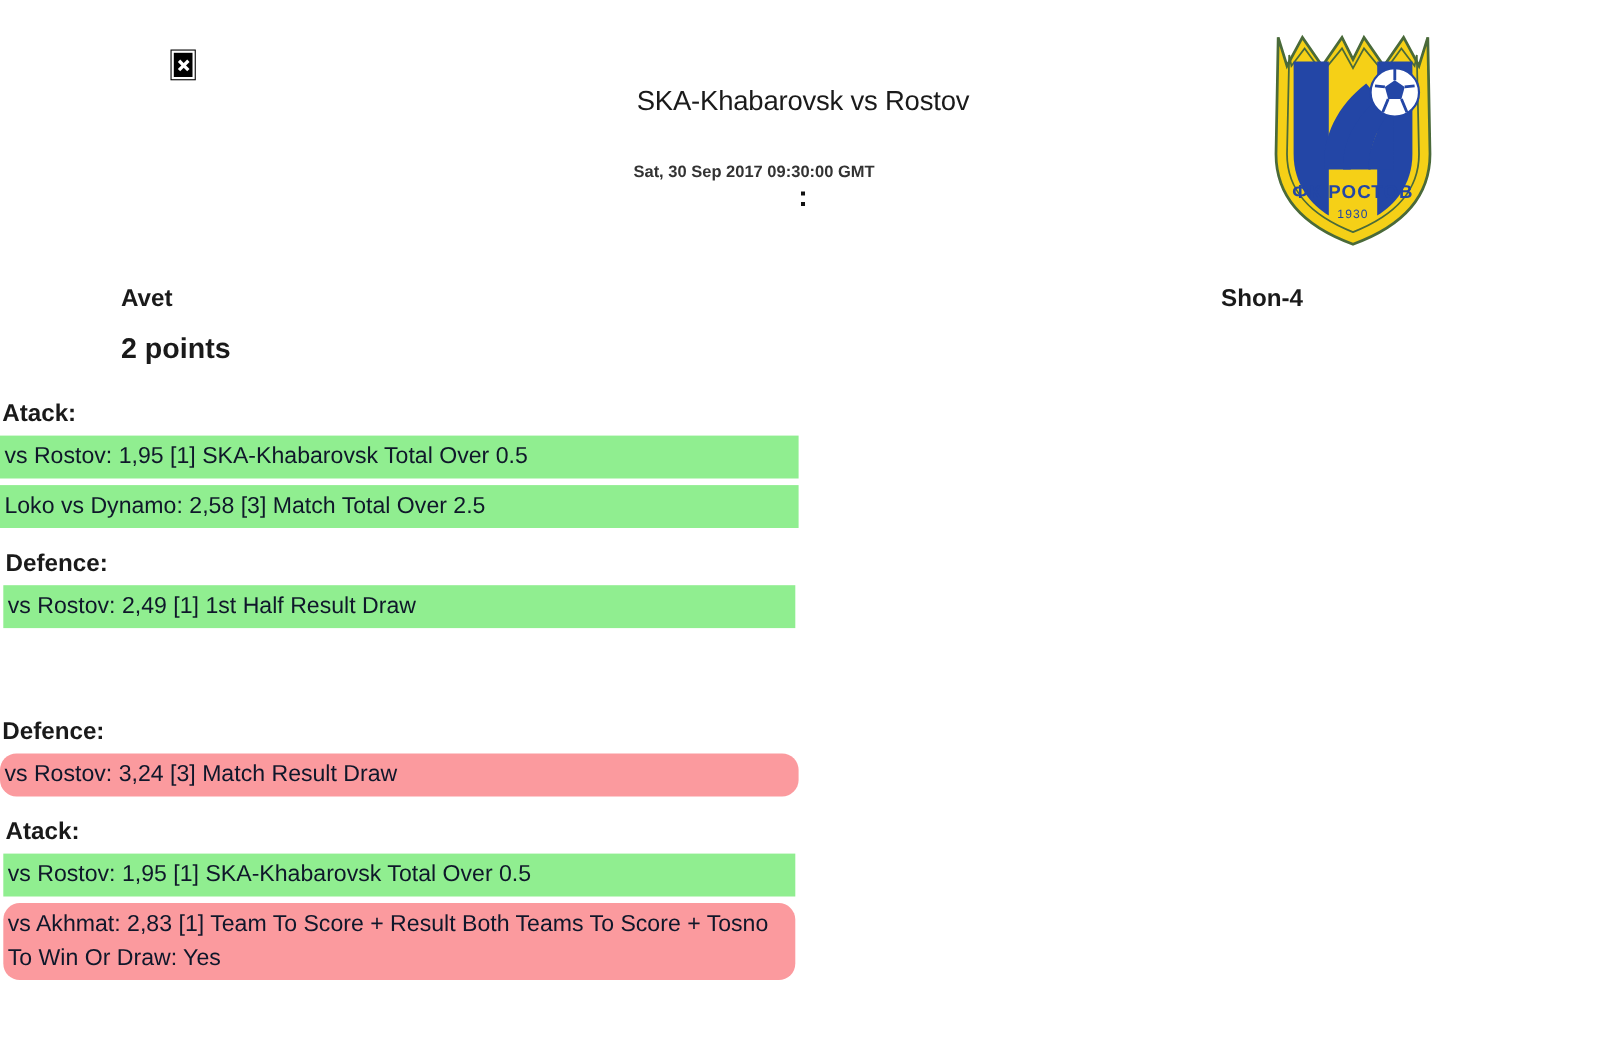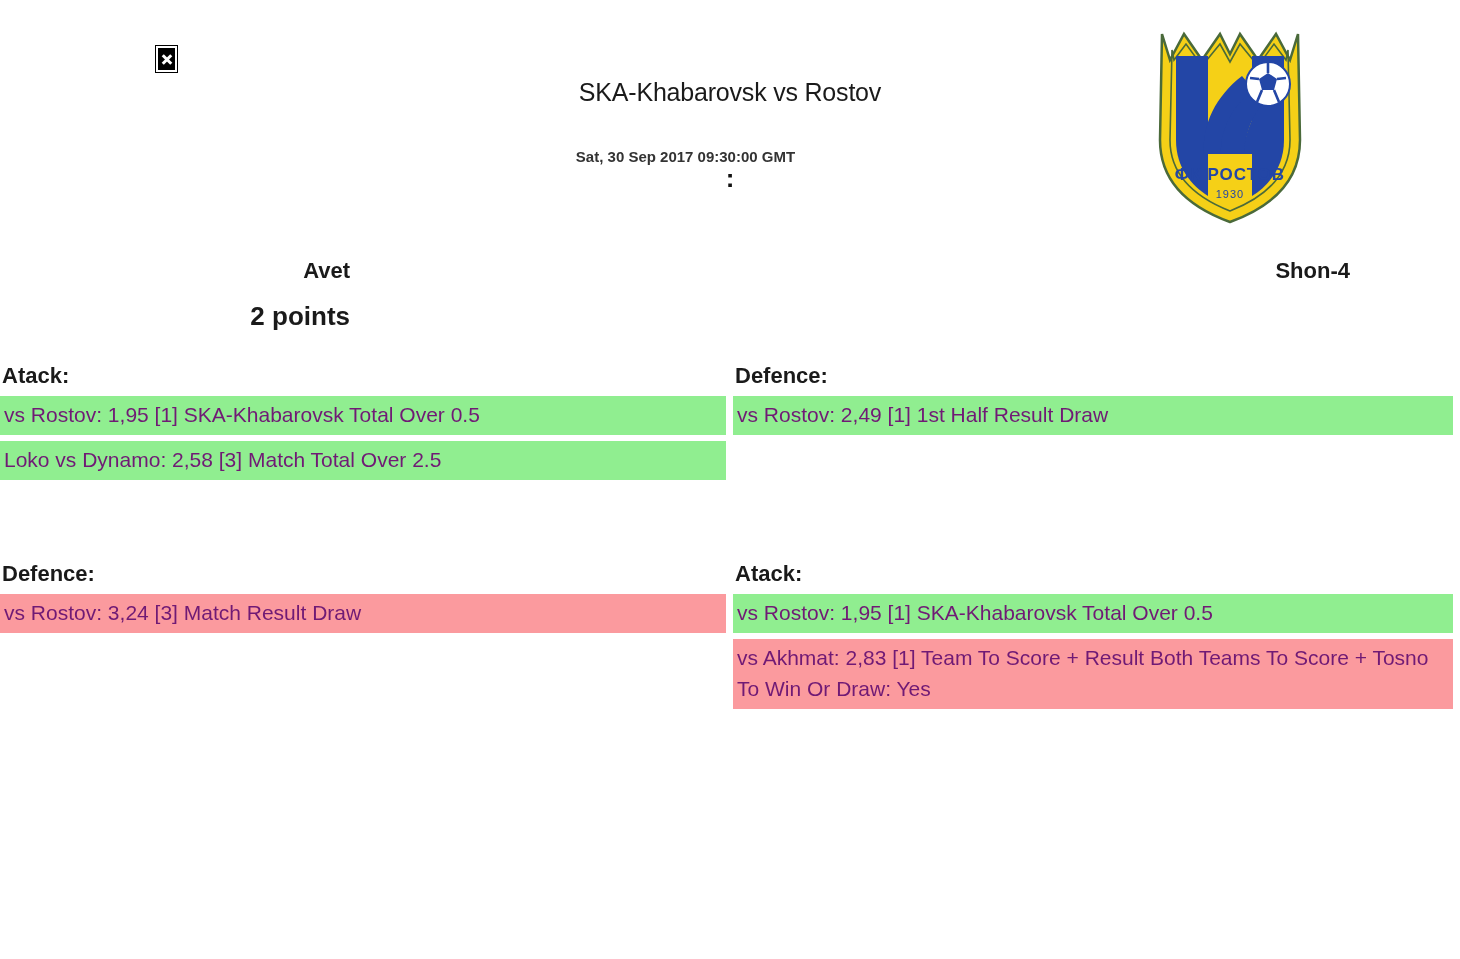--- a/index.html
+++ b/index.html
@@ -106,61 +106,61 @@
     height: 212px;
     text-decoration: underline;
   }
 
   
   .team-label {
     position: absolute;
     top: 250px;
     font-size: 22px;
     font-weight: bold;
-    text-align: right;
+    text-align: left;
     color: #1a1a1a;
     line-height: 1.9;
   }
   .team-label.home { left: 110px;  width: 240px; }
   .team-label.away { left: 1110px; width: 240px; }
   .team-label .pts { display: block; font-size: 26px; font-weight: bold; }
 
   
   .grid {
     position: absolute;
     left: 0;
     top: 350px;
     width: 1460px;
   }
-  .grid-row { display: flex; width: 1460px; }
+  .grid-row { display: flex; width: 1460px; flex-direction: column; }
   .col {
     width: 730px;
     padding: 0;
   }
   .col.left  { padding-right: 4px; }
   .col.right { padding-left: 3px; padding-right: 7px; }
 
   .sec-title {
     font-size: 22px;
     font-weight: bold;
     color: #1a1a1a;
     padding: 12px 0 6px 2px;
     line-height: 1.25;
   }
 
   .bet {
     font-size: 21px;
     line-height: 1.45;
-    color: #701a75;
+    color: #0f172a;
     padding: 4px 4px 5px 4px;
     margin-bottom: 6px;
     white-space: normal;
   }
   .bet.green { background: #90ee90; }
-  .bet.red   { background: #fb9a9e; }
+  .bet.red   { background: #fb9a9e; border-radius: 15px; }
 
   .block-gap { height: 62px; }
 </style>
 </head>
 <body>
 
 <div class="page">
 
   <div class="header-zone">
 

